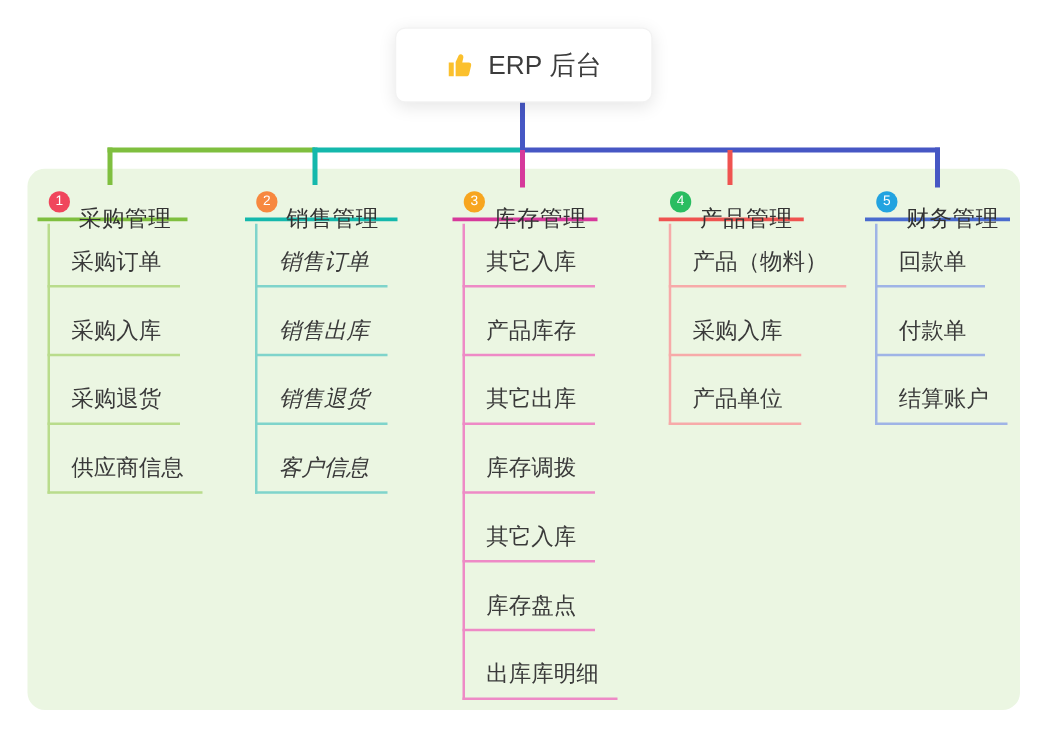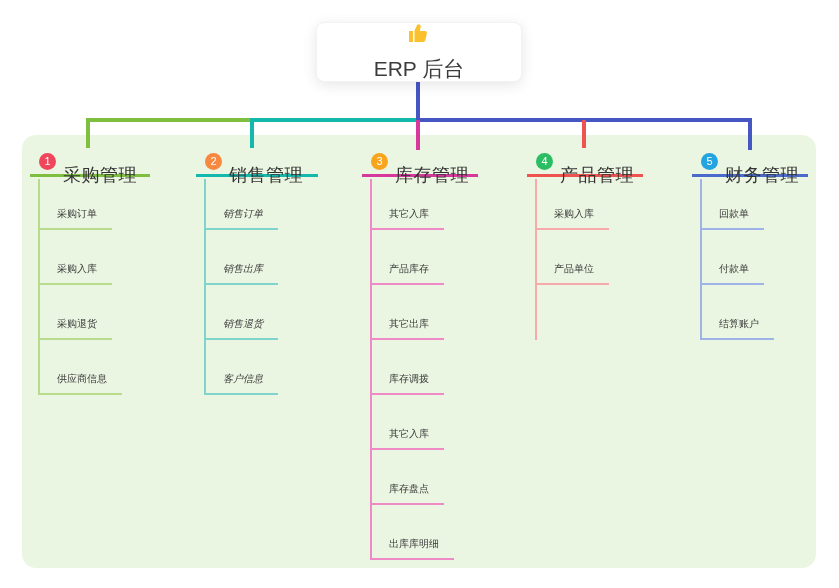--- a/index.html
+++ b/index.html
@@ -6,21 +6,21 @@
   html,body{margin:0;padding:0;background:#fff;}
   .canvas{position:relative;width:839px;height:588px;background:#ffffff;overflow:hidden;
           font-family:"Liberation Sans","DejaVu Sans",sans-serif;}
   
   .panel{position:absolute;left:22px;top:135px;width:794px;height:433px;
          background:#ebf6e2;border-radius:14px;}
   
   .root{position:absolute;left:316px;top:22px;width:206px;height:60px;background:#fff;
         border-radius:8px;box-shadow:0 3px 14px rgba(0,0,0,.10);border:1px solid #f2f2f2;
         display:flex;align-items:center;justify-content:center;gap:10px;
-        font-size:21px;color:#3c3c3c;box-sizing:border-box;flex-direction:column;}
+        font-size:21px;color:#3c3c3c;box-sizing:border-box;}
   .thumb{width:24px;height:24px;display:inline-flex;}
   
   .conn{position:absolute;}
   .stem{left:416px;top:82px;width:4px;height:40px;background:#4657c4;}
   .bar1{left:86px;top:118px;width:166px;height:4px;background:#7fbf3f;}
   .bar2{left:250px;top:118px;width:166px;height:4px;background:#14b8ac;}
   .bar3{left:416px;top:118px;width:336px;height:4px;background:#4657c4;}
   .drop1{left:86px;top:118px;width:4px;height:30px;background:#7fbf3f;}
   .drop2{left:250px;top:118px;width:4px;height:30px;background:#14b8ac;}
   .drop3{left:416px;top:120px;width:4px;height:30px;background:#d6399b;}
@@ -29,21 +29,21 @@
   
   .branch{position:absolute;top:148px;}
   .head{position:relative;height:26px;border-bottom:3px solid;display:flex;align-items:center;
         padding-left:9px;box-sizing:content-box;}
   .badge{width:17px;height:17px;border-radius:50%;color:#fff;font-size:11px;line-height:17px;
          display:flex;align-items:center;justify-content:center;margin-right:7px;flex:none;}
   .head-label{font-size:18px;color:#333;white-space:nowrap;letter-spacing:0.5px;margin-top:28px;}
   .vline{position:absolute;left:8px;top:31px;width:2px;}
   .kids{position:absolute;left:8px;top:27px;}
   .row{height:55px;display:flex;align-items:flex-end;}
-  .child{font-size:10px;color:#3a3a3a;padding:0 15px 7px 19px;border-bottom:2px solid;
+  .child{font-size:18px;color:#3a3a3a;padding:0 15px 7px 19px;border-bottom:2px solid;
          white-space:nowrap;}
   .b1{left:30px;}  .b1 .head{width:111px;border-bottom-color:#7fbf3f;}
   .b1 .badge{background:#f0465c;} .b1 .vline{background:#b9dc8c;height:216px;}
   .b1 .child{border-bottom-color:#b9dc8c;}
   .b2{left:196px;} .b2 .head{width:113px;border-bottom-color:#14b8ac;}
   .b2 .badge{background:#f7883f;} .b2 .vline{background:#7fd4cb;height:216px;}
   .b2 .child{border-bottom-color:#7fd4cb;font-style:italic;}
   .b3{left:362px;} .b3 .head{width:107px;border-bottom-color:#d6399b;}
   .b3 .badge{background:#f7a51f;} .b3 .vline{background:#ee8ac6;height:381px;}
   .b3 .child{border-bottom-color:#ee8ac6;}
@@ -157,20 +157,23 @@
   </div>
 
   <div class="branch b4">
     <div class="head">
       <span class="badge">4</span>
       <span class="head-label">产品管理</span>
     </div>
     <div class="vline"></div>
     <div class="kids">
       <div class="row">
+          <span class="child">产品（物料）</span>
+        </div>
+      <div class="row">
           <span class="child">采购入库</span>
         </div>
       <div class="row">
           <span class="child">产品单位</span>
         </div>
     </div>
   </div>
 
   <div class="branch b5">
     <div class="head">

